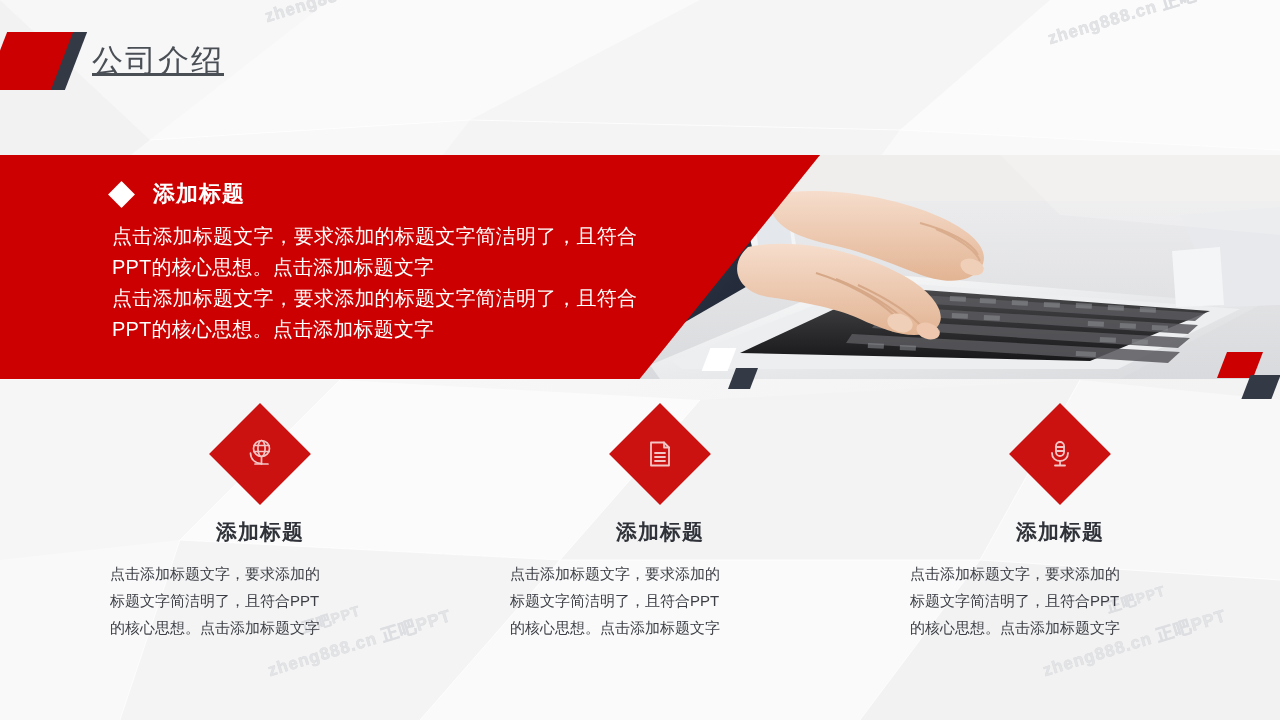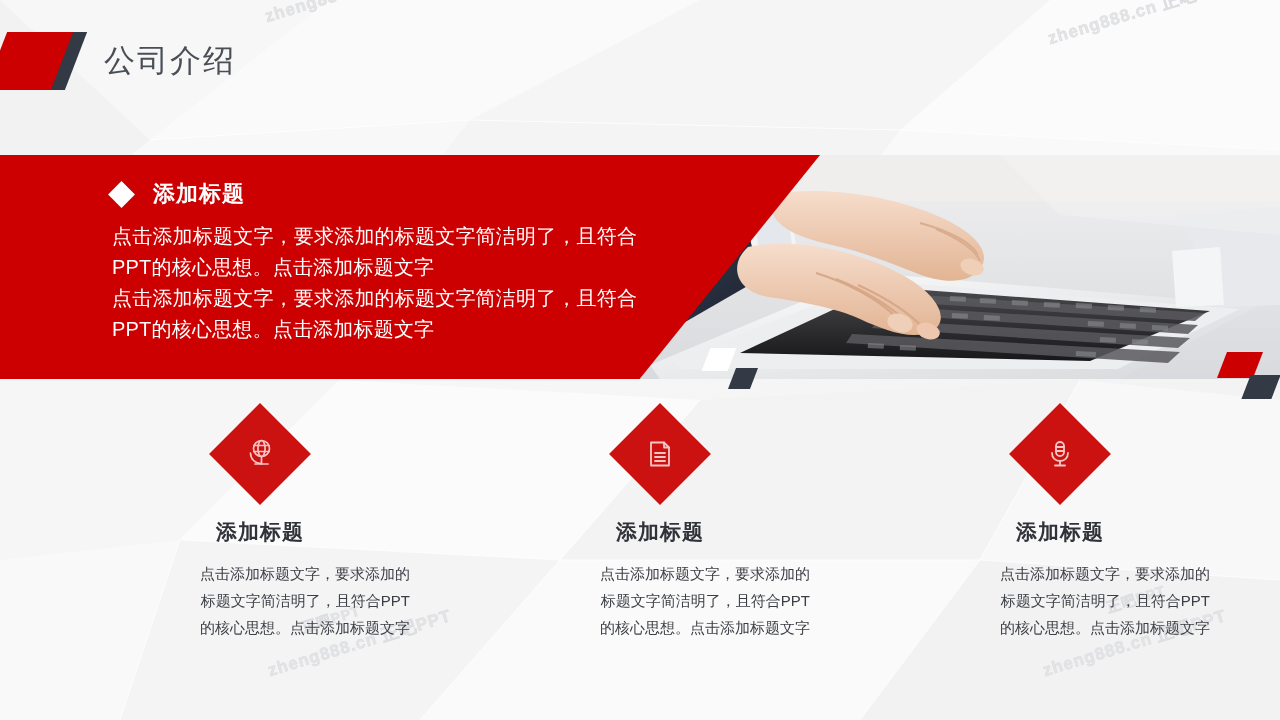--- a/index.html
+++ b/index.html
@@ -75,25 +75,25 @@
   .logo-slash {
     position: absolute;
     left: 62px;
     top: 0;
     width: 14px;
     height: 58px;
     background: #333a45;
     transform: skewX(-21deg);
   }
   .page-title {
-    margin-left: 12px;
     font-size: 31px;
     color: #4a4f56;
     letter-spacing: 2px;
     font-family: "Liberation Sans", "DejaVu Sans", sans-serif;
+    text-decoration: underline;
   }
 
   
   .banner {
     position: absolute;
     left: 0;
     top: 155px;
     width: 1280px;
     height: 224px;
     overflow: hidden;
@@ -195,21 +195,21 @@
     font-weight: bold;
     color: #2f3238;
     letter-spacing: 1px;
   }
   .col-para {
     margin-top: 14px;
     width: 300px;
     font-size: 15px;
     color: #3b3e44;
     line-height: 27px;
-    text-align: right;
+    text-align: left;
   }
 </style>
 </head>
 <body>
 
 <div class="slide">
 
   <svg class="poly-bg" viewBox="0 0 1280 720" preserveAspectRatio="none">
     <defs>
       <linearGradient id="bgg" x1="0" y1="0" x2="1" y2="1">

